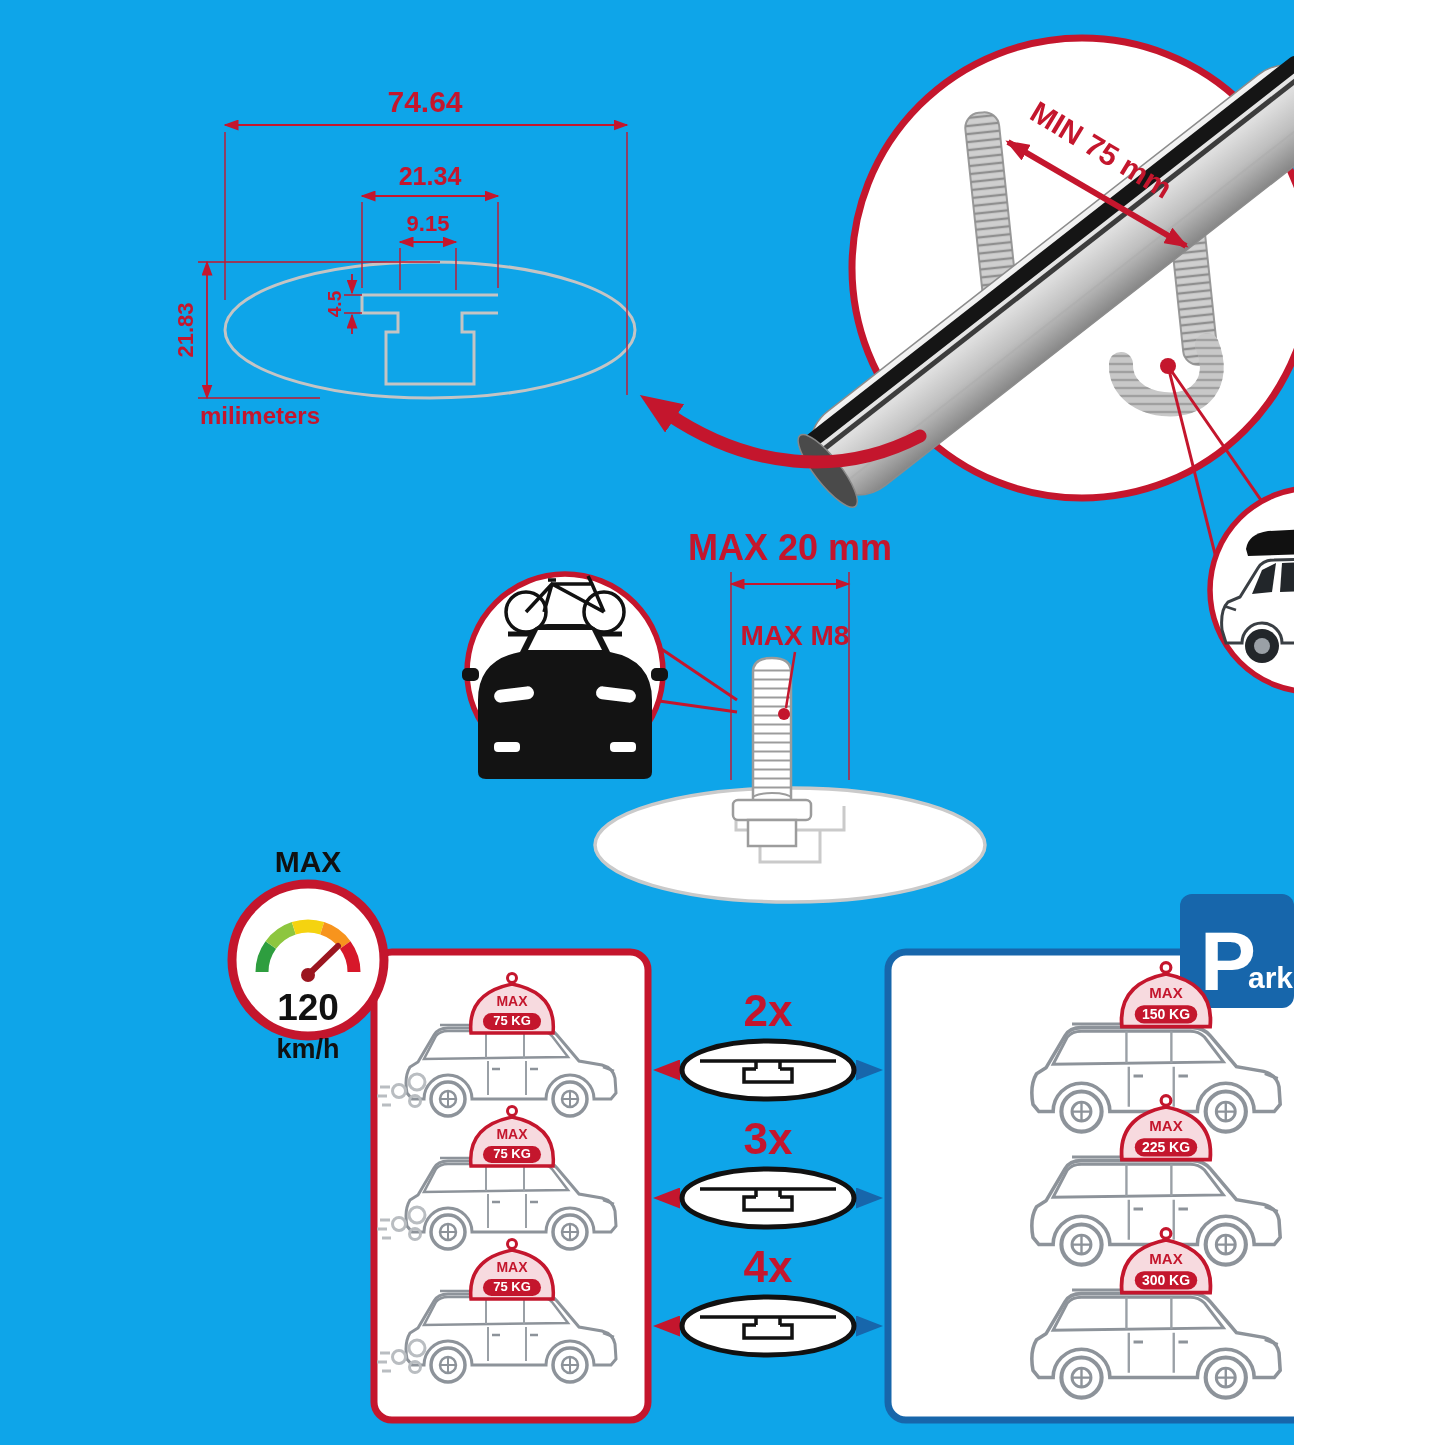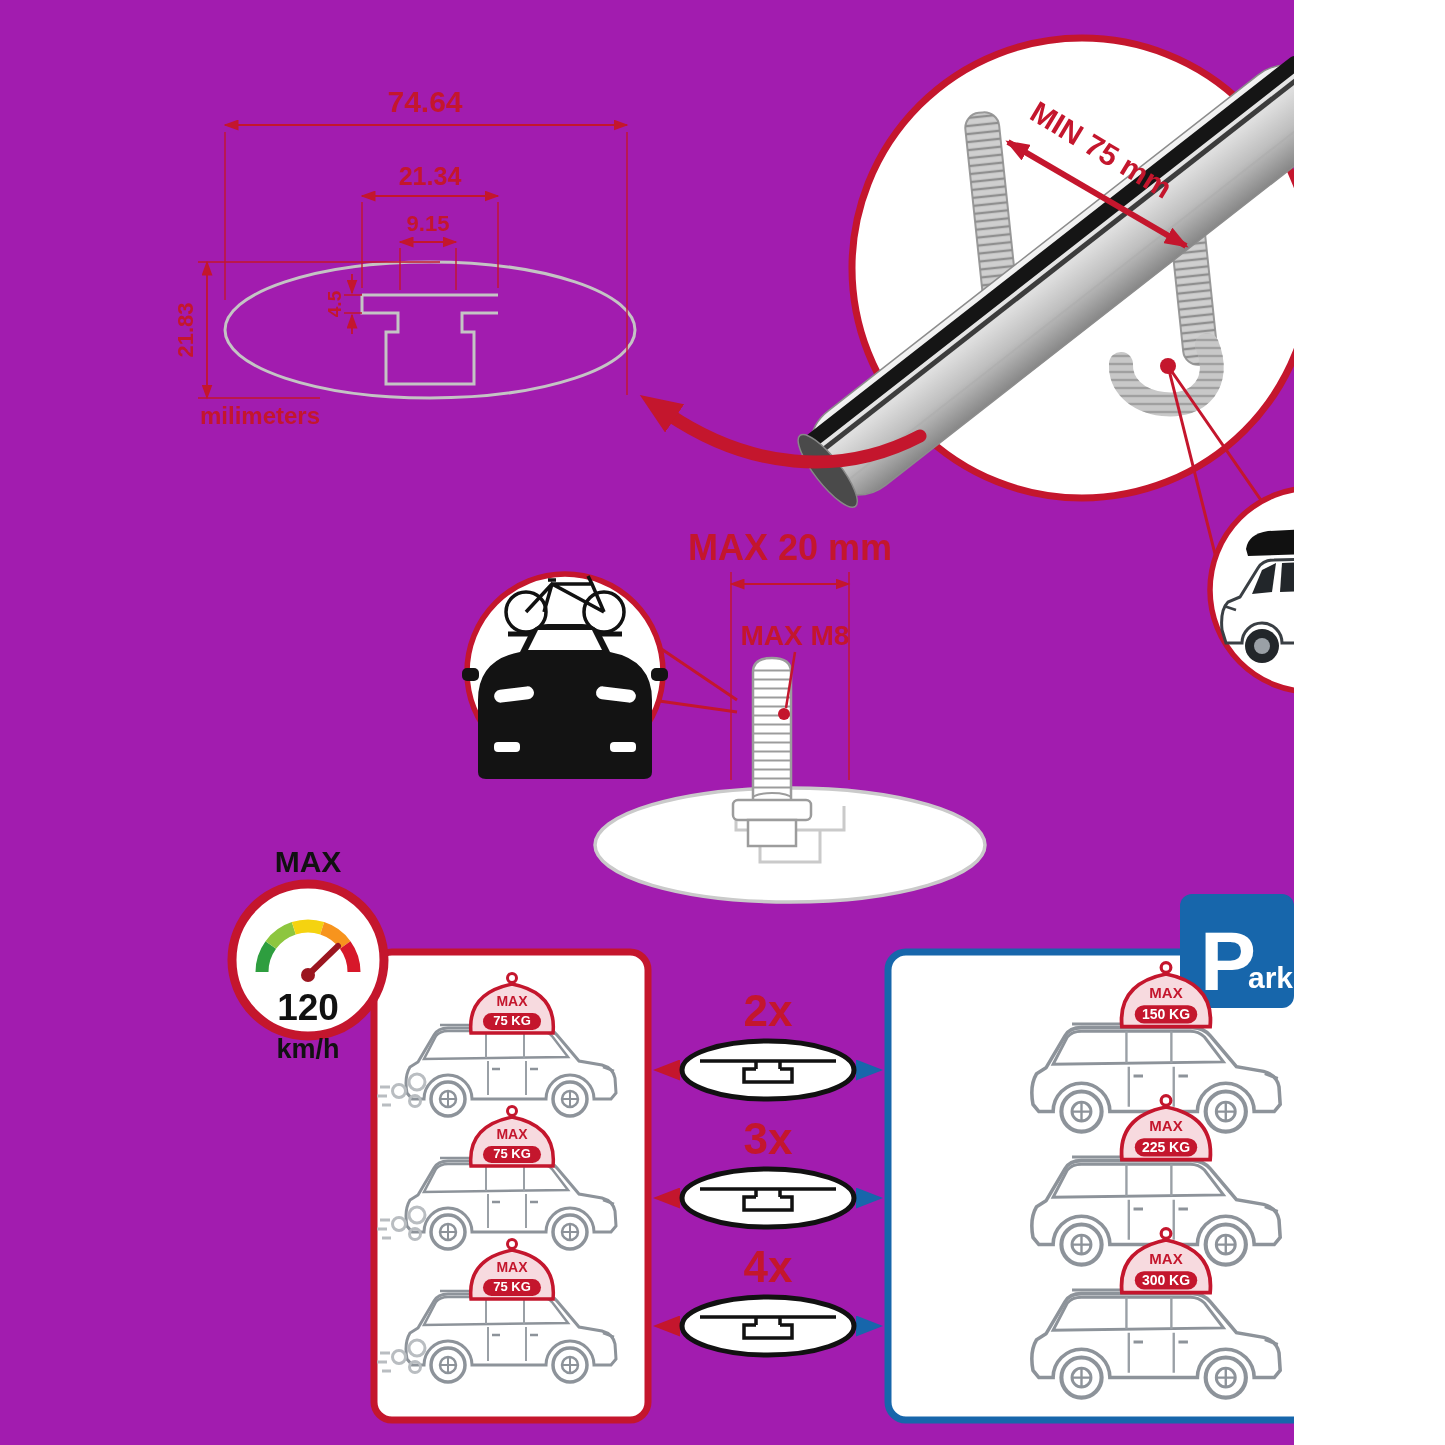--- a/index.html
+++ b/index.html
@@ -1,16 +1,16 @@
 <!DOCTYPE html>
 <html style="--red: #c4162d; --blue: #1766ab; --gray: #c4c4c4; --dark: #111111;"><head>
 <meta charset="utf-8">
 <style>
   html,body{margin:0;padding:0;background:#fff;}
-  .stage{position:relative;width:1294px;height:1445px;background:#a21caf;overflow:hidden;}
+  .stage{position:relative;width:1294px;height:1445px;background:#0ea5e9;overflow:hidden;}
   svg{position:absolute;left:0;top:0;font-family:"Liberation Sans",sans-serif;}
   .t-red{fill:var(--red);font-weight:bold;}
   .t-dark{fill:#111;font-weight:bold;}
   .t-white{fill:#fff;font-weight:bold;}
   .dim{stroke:var(--red);stroke-width:1.8;fill:none;}
   .dimthin{stroke:var(--red);stroke-width:1.4;fill:none;}
   .gray{stroke:#c4c4c4;fill:none;}
   .carline{stroke:#8d939a;fill:#fff;}
 </style>
 </head>

